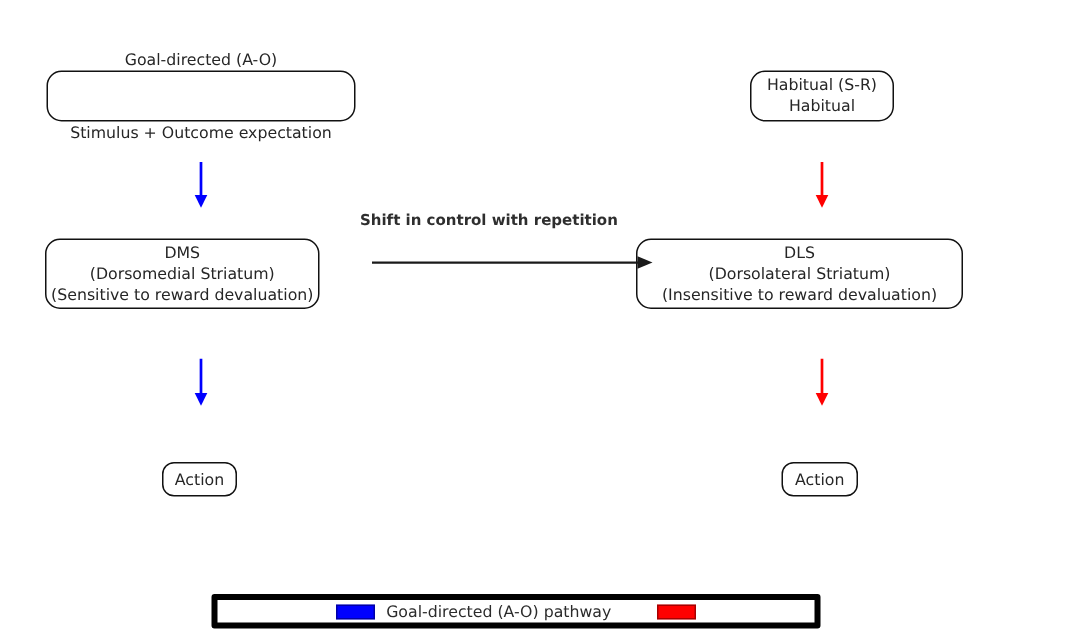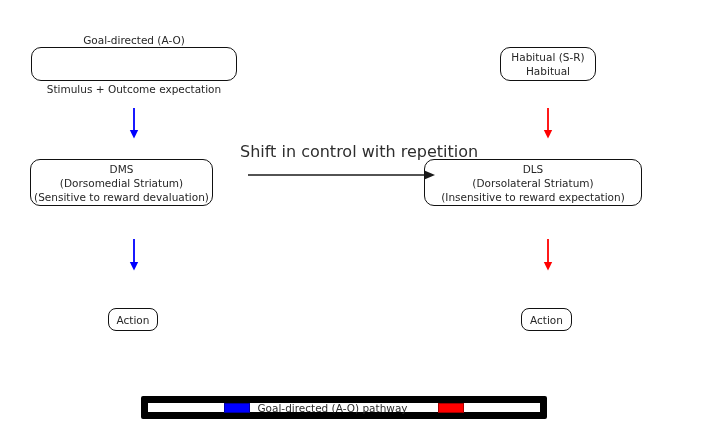--- a/index.html
+++ b/index.html
@@ -25,30 +25,31 @@
     font-size:10.5px;
     line-height:14px;
   }
   .node .ln{white-space:nowrap;}
   .node.small{border-radius:8px;font-size:10.5px;}
   .arrow{position:absolute;}
   .shift-label{
     position:absolute;
     left:240px;top:142px;width:206px;
     text-align:left;
-    font-size:16px;
+    font-size:10px;
     color:#2e2e2e;
     white-space:nowrap;
+    font-weight:bold;
   }
   .legend{
     position:absolute;
     left:141px;top:396px;width:406px;height:23px;
     box-sizing:border-box;
     background:#ffffff;
-    border:7px solid #000000;
+    border:4px solid #000000;
     border-radius:2px;
     display:flex;
     align-items:center;
     justify-content:center;
     gap:30px;
   }
   .legend-item{
     display:flex;
     align-items:center;
     gap:7px;
@@ -90,21 +91,21 @@
 
   <div class="node" style="left:30px;top:159px;width:183px;height:47px;line-height:14px;">
     <div class="ln">DMS</div>
     <div class="ln">(Dorsomedial Striatum)</div>
     <div class="ln">(Sensitive to reward devaluation)</div>
   </div>
 
   <div class="node" style="left:424px;top:159px;width:218px;height:47px;line-height:14px;">
     <div class="ln">DLS</div>
     <div class="ln">(Dorsolateral Striatum)</div>
-    <div class="ln">(Insensitive to reward expectation)</div>
+    <div class="ln">(Insensitive to reward devaluation)</div>
   </div>
 
   <div class="shift-label">Shift in control with repetition</div>
 
   <svg class="arrow" style="left:248px;top:169px;" width="188" height="12">
     <line x1="0" y1="6" x2="178" y2="6" stroke-width="1.5" stroke="#1a1a1a"></line>
     <polygon points="177,1.8 177,10.2 187,6" fill="#1a1a1a"></polygon>
   </svg>
 
   <svg class="arrow" style="left:127px;top:239px;" width="14" height="32">

